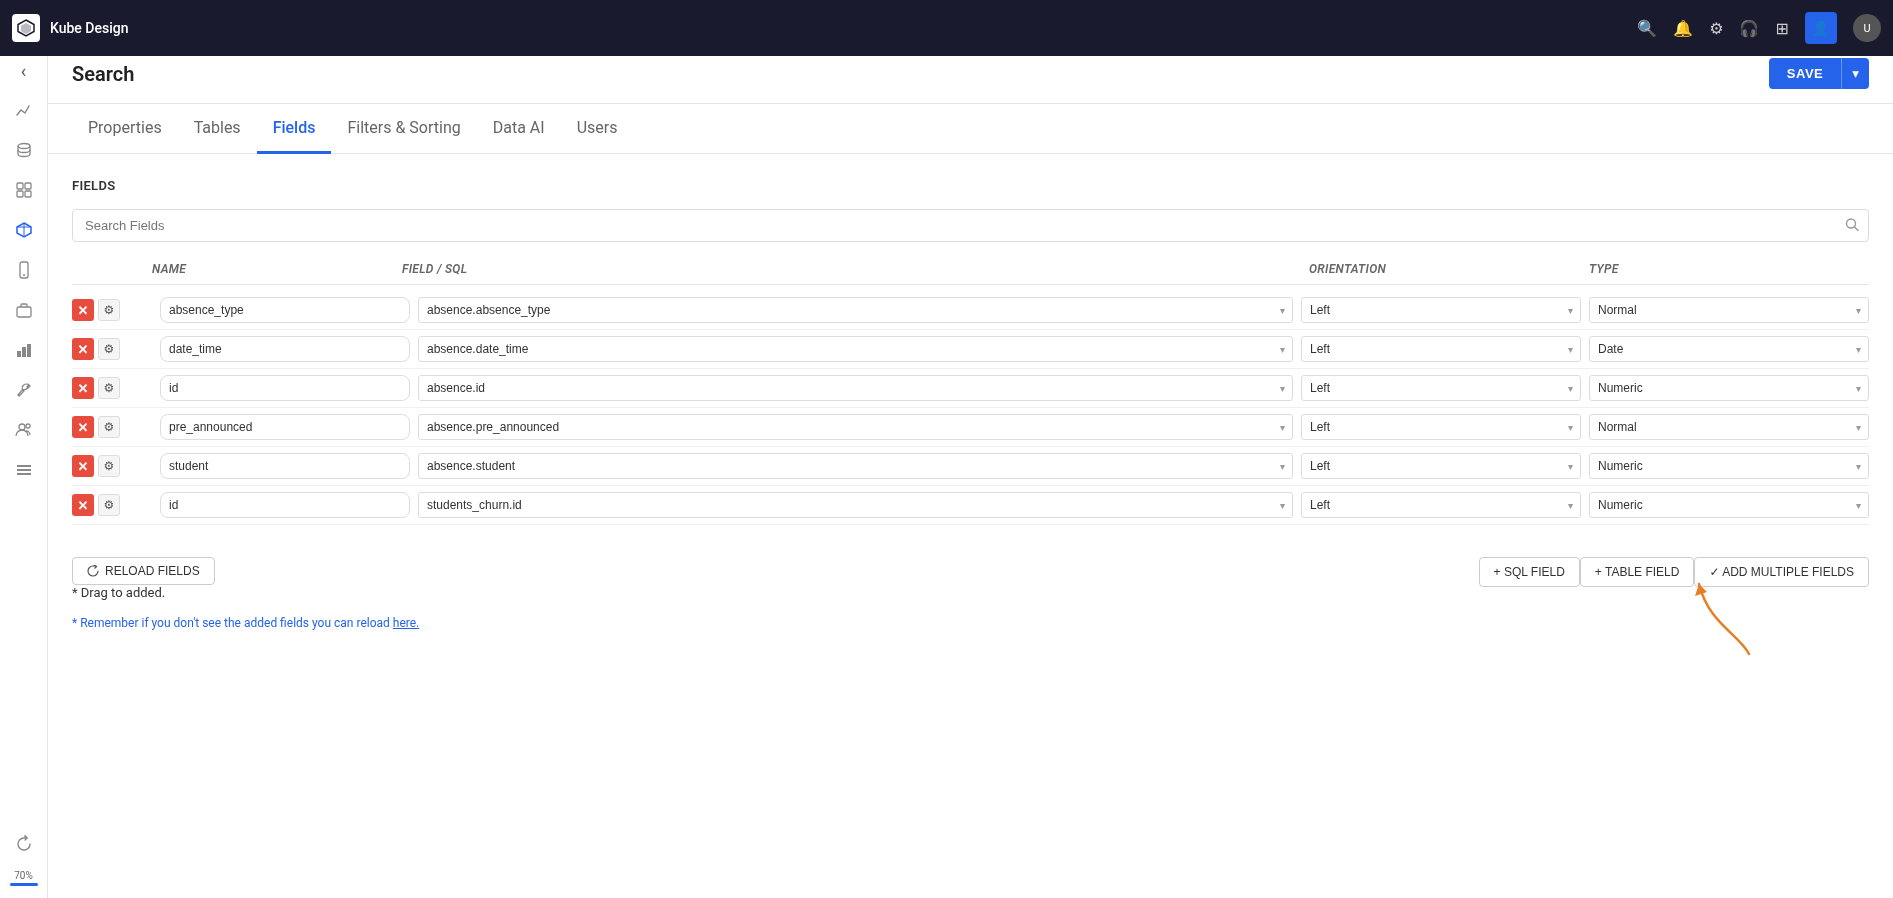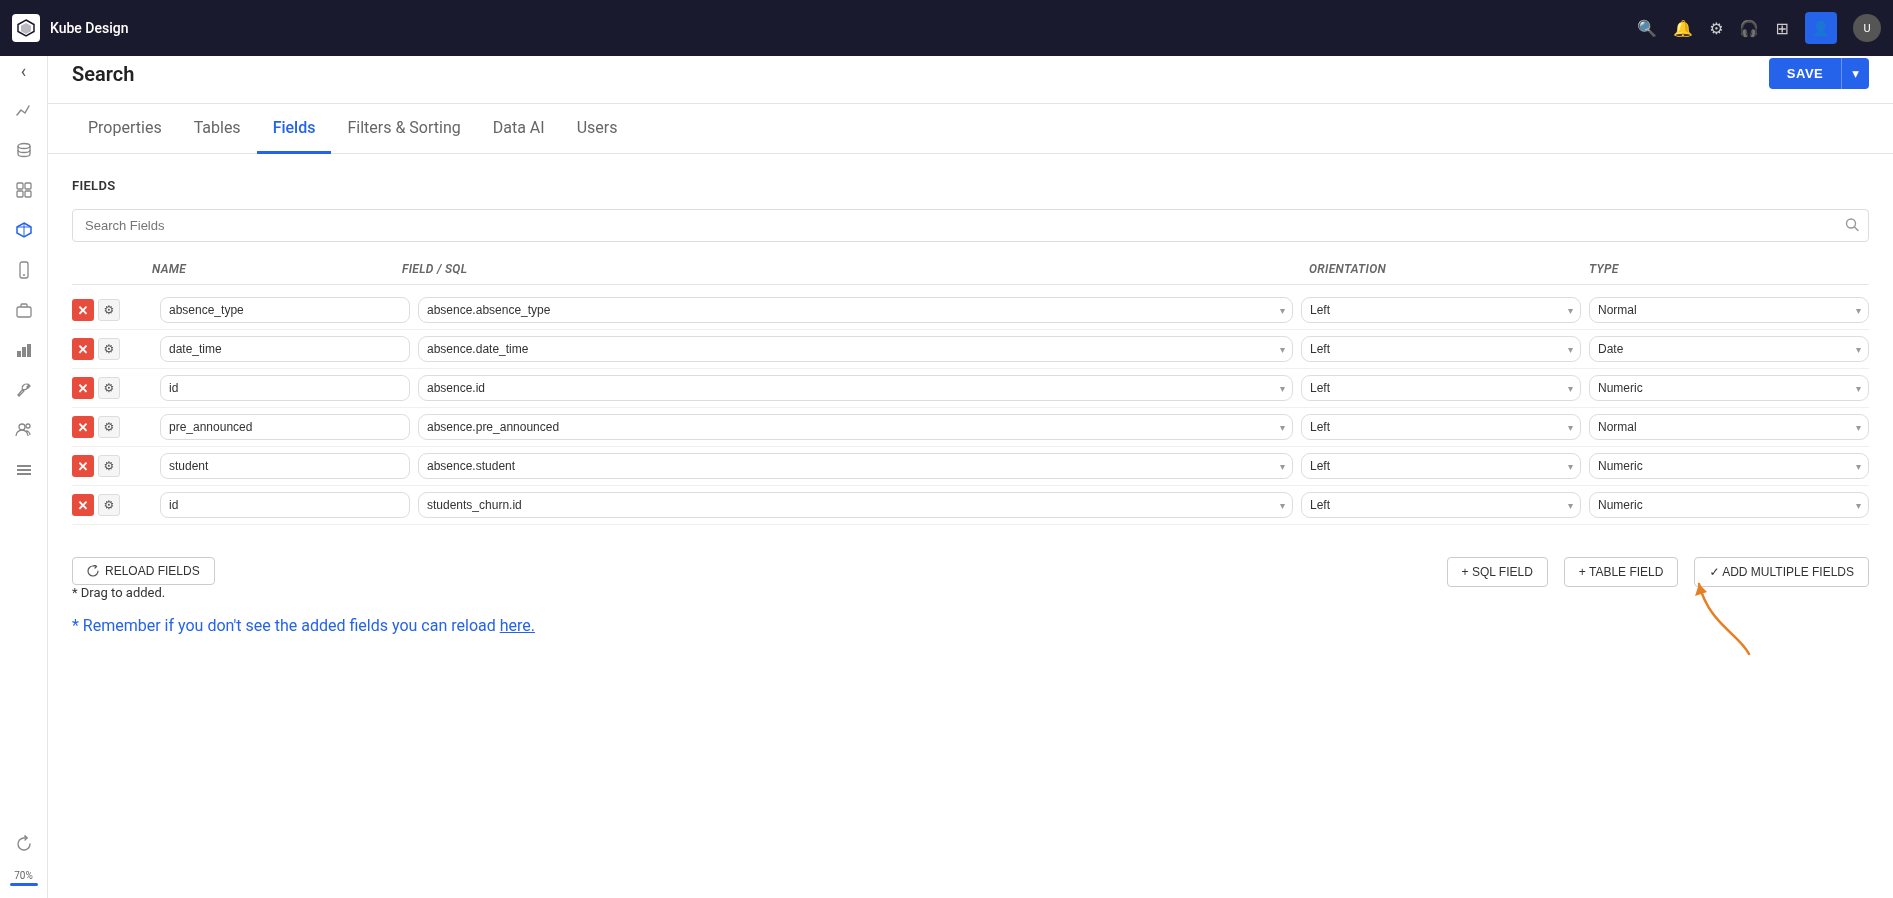--- a/index.html
+++ b/index.html
@@ -151,21 +151,21 @@
       padding: 5px 8px;
       font-size: 12px;
       color: #333;
       width: 100%;
       outline: none;
     }
     .field-select-wrap { position: relative; }
     .field-select {
       width: 100%;
       border: 1px solid #ddd;
-      border-radius: 9px;
+      border-radius: 3px;
       padding: 5px 28px 5px 8px;
       font-size: 12px;
       color: #333;
       background: #fff;
       appearance: none;
       -webkit-appearance: none;
       outline: none;
       cursor: pointer;
     }
     .select-arrow {
@@ -192,24 +192,24 @@
       border: 1px solid #ccc;
       border-radius: 4px;
       padding: 6px 14px;
       font-size: 12px;
       cursor: pointer;
       display: flex;
       align-items: center;
       gap: 6px;
       color: #333;
     }
-    .remember-text { font-size: 16px; color: #2563eb; margin-top: 16px; }
+    .remember-text { font-size: 12px; color: #2563eb; margin-top: 16px; }
     .remember-text a { color: #2563eb; }
 
-    .footer-right { display: flex; align-items: center; gap: 16px; position: relative; }
+    .footer-right { display: flex; align-items: center; gap: 0; position: relative; }
     .action-btn {
       border: 1px solid #ccc;
       border-radius: 4px;
       padding: 7px 14px;
       font-size: 12px;
       cursor: pointer;
       background: #fff;
       color: #333;
       display: flex;
       align-items: center;

